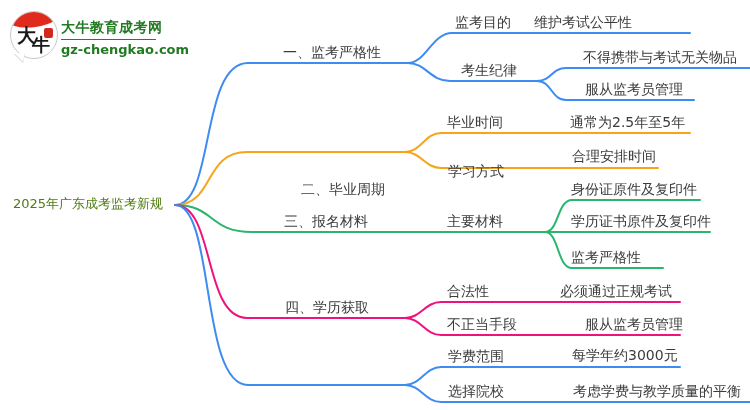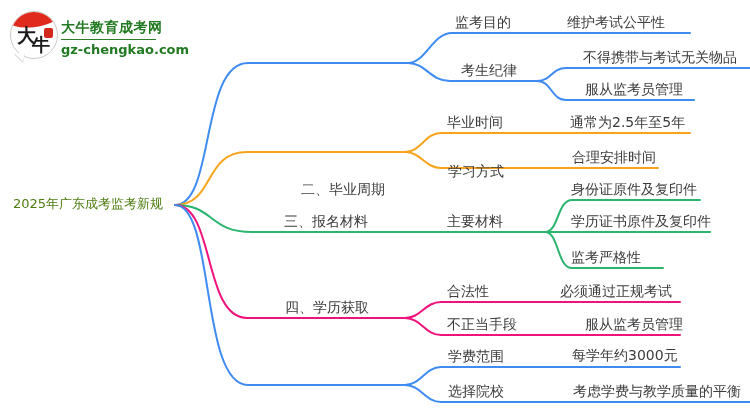--- a/index.html
+++ b/index.html
@@ -78,31 +78,32 @@
       <div class="badge-seal"></div>
     </div>
     <div class="badge-tail"></div>
   </div>
   <div class="logo-name">大牛教育成考网</div>
   <div class="logo-divider"></div>
   <div class="logo-url">gz-chengkao.com</div>
 
   <div class="node root-label" style="left:13px;top:195px;">2025年广东成考监考新规</div>
 
+  <div class="node" style="left:283px;top:43px;">一、监考严格性</div>
   <div class="node" style="left:455px;top:13px;">监考目的</div>
-  <div class="node" style="left:567px;top:13px;">维护考试公平性</div>
+  <div class="node" style="left:534px;top:13px;">维护考试公平性</div>
   <div class="node" style="left:461px;top:61px;">考生纪律</div>
   <div class="node" style="left:583px;top:48px;text-align:right;">不得携带与考试无关物品</div>
   <div class="node" style="left:585px;top:80px;">服从监考员管理</div>
 
   <div class="node" style="left:301px;top:132px;margin-top:48px;">二、毕业周期</div>
   <div class="node" style="left:447px;top:113px;">毕业时间</div>
   <div class="node" style="left:570px;top:113px;">通常为2.5年至5年</div>
   <div class="node" style="left:448px;top:162px;">学习方式</div>
-  <div class="node" style="left:572px;top:148px;">合理安排时间</div>
+  <div class="node" style="left:572px;top:148px;font-family:Liberation Mono, monospace;">合理安排时间</div>
 
   <div class="node" style="left:284px;top:212px;">三、报名材料</div>
   <div class="node" style="left:447px;top:212px;">主要材料</div>
   <div class="node" style="left:571px;top:180px;">身份证原件及复印件</div>
   <div class="node" style="left:571px;top:212px;">学历证书原件及复印件</div>
   <div class="node" style="left:571px;top:248px;">监考严格性</div>
 
   <div class="node" style="left:285px;top:298px;">四、学历获取</div>
   <div class="node" style="left:447px;top:282px;">合法性</div>
   <div class="node" style="left:447px;top:315px;">不正当手段</div>

